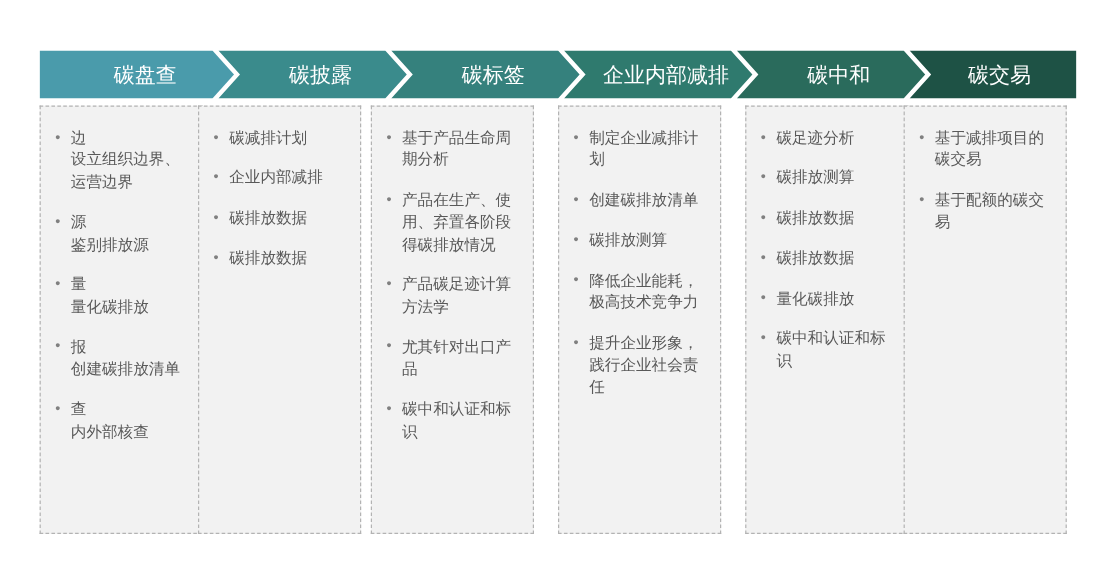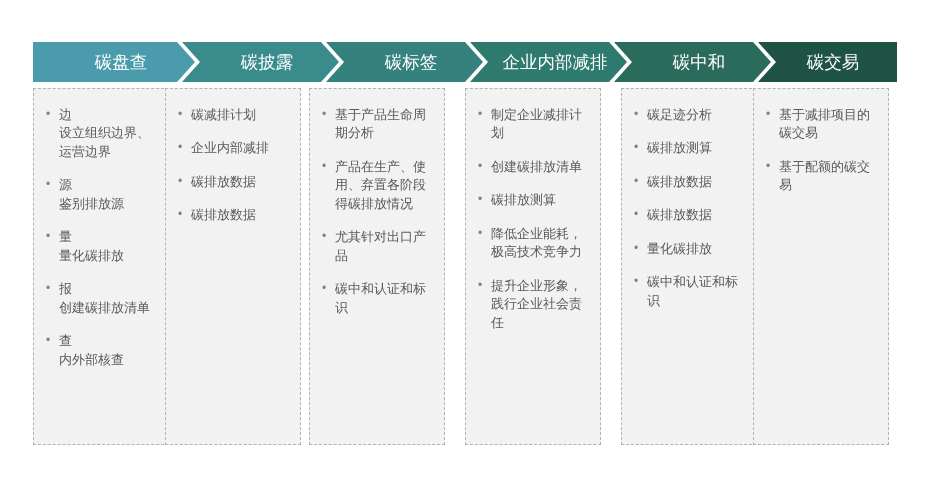--- a/index.html
+++ b/index.html
@@ -110,20 +110,21 @@
           <li>碳减排计划</li>
           <li>企业内部减排</li>
           <li>碳排放数据</li>
           <li>碳排放数据</li>
         </ul>
       </div>
     <div class="stage-box" style="left:276px">
         <ul>
           <li>基于产品生命周期分析</li>
           <li>产品在生产、使用、弃置各阶段得碳排放情况</li>
+          <li>产品碳足迹计算方法学</li>
           <li>尤其针对出口产品</li>
           <li>碳中和认证和标识</li>
         </ul>
       </div>
     <div class="stage-box" style="left:432px">
         <ul>
           <li>制定企业减排计划</li>
           <li>创建碳排放清单</li>
           <li>碳排放测算</li>
           <li>降低企业能耗，极高技术竞争力</li>

